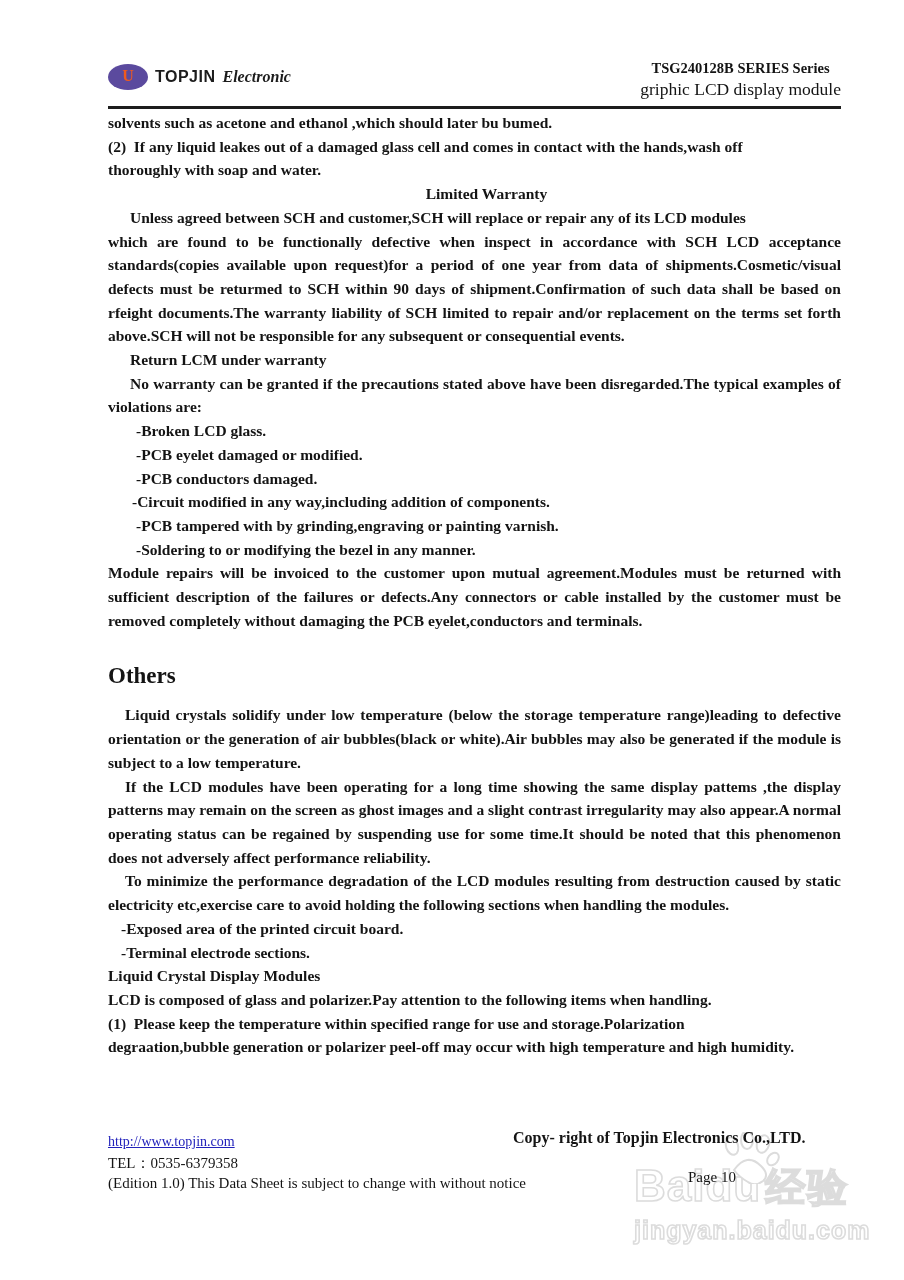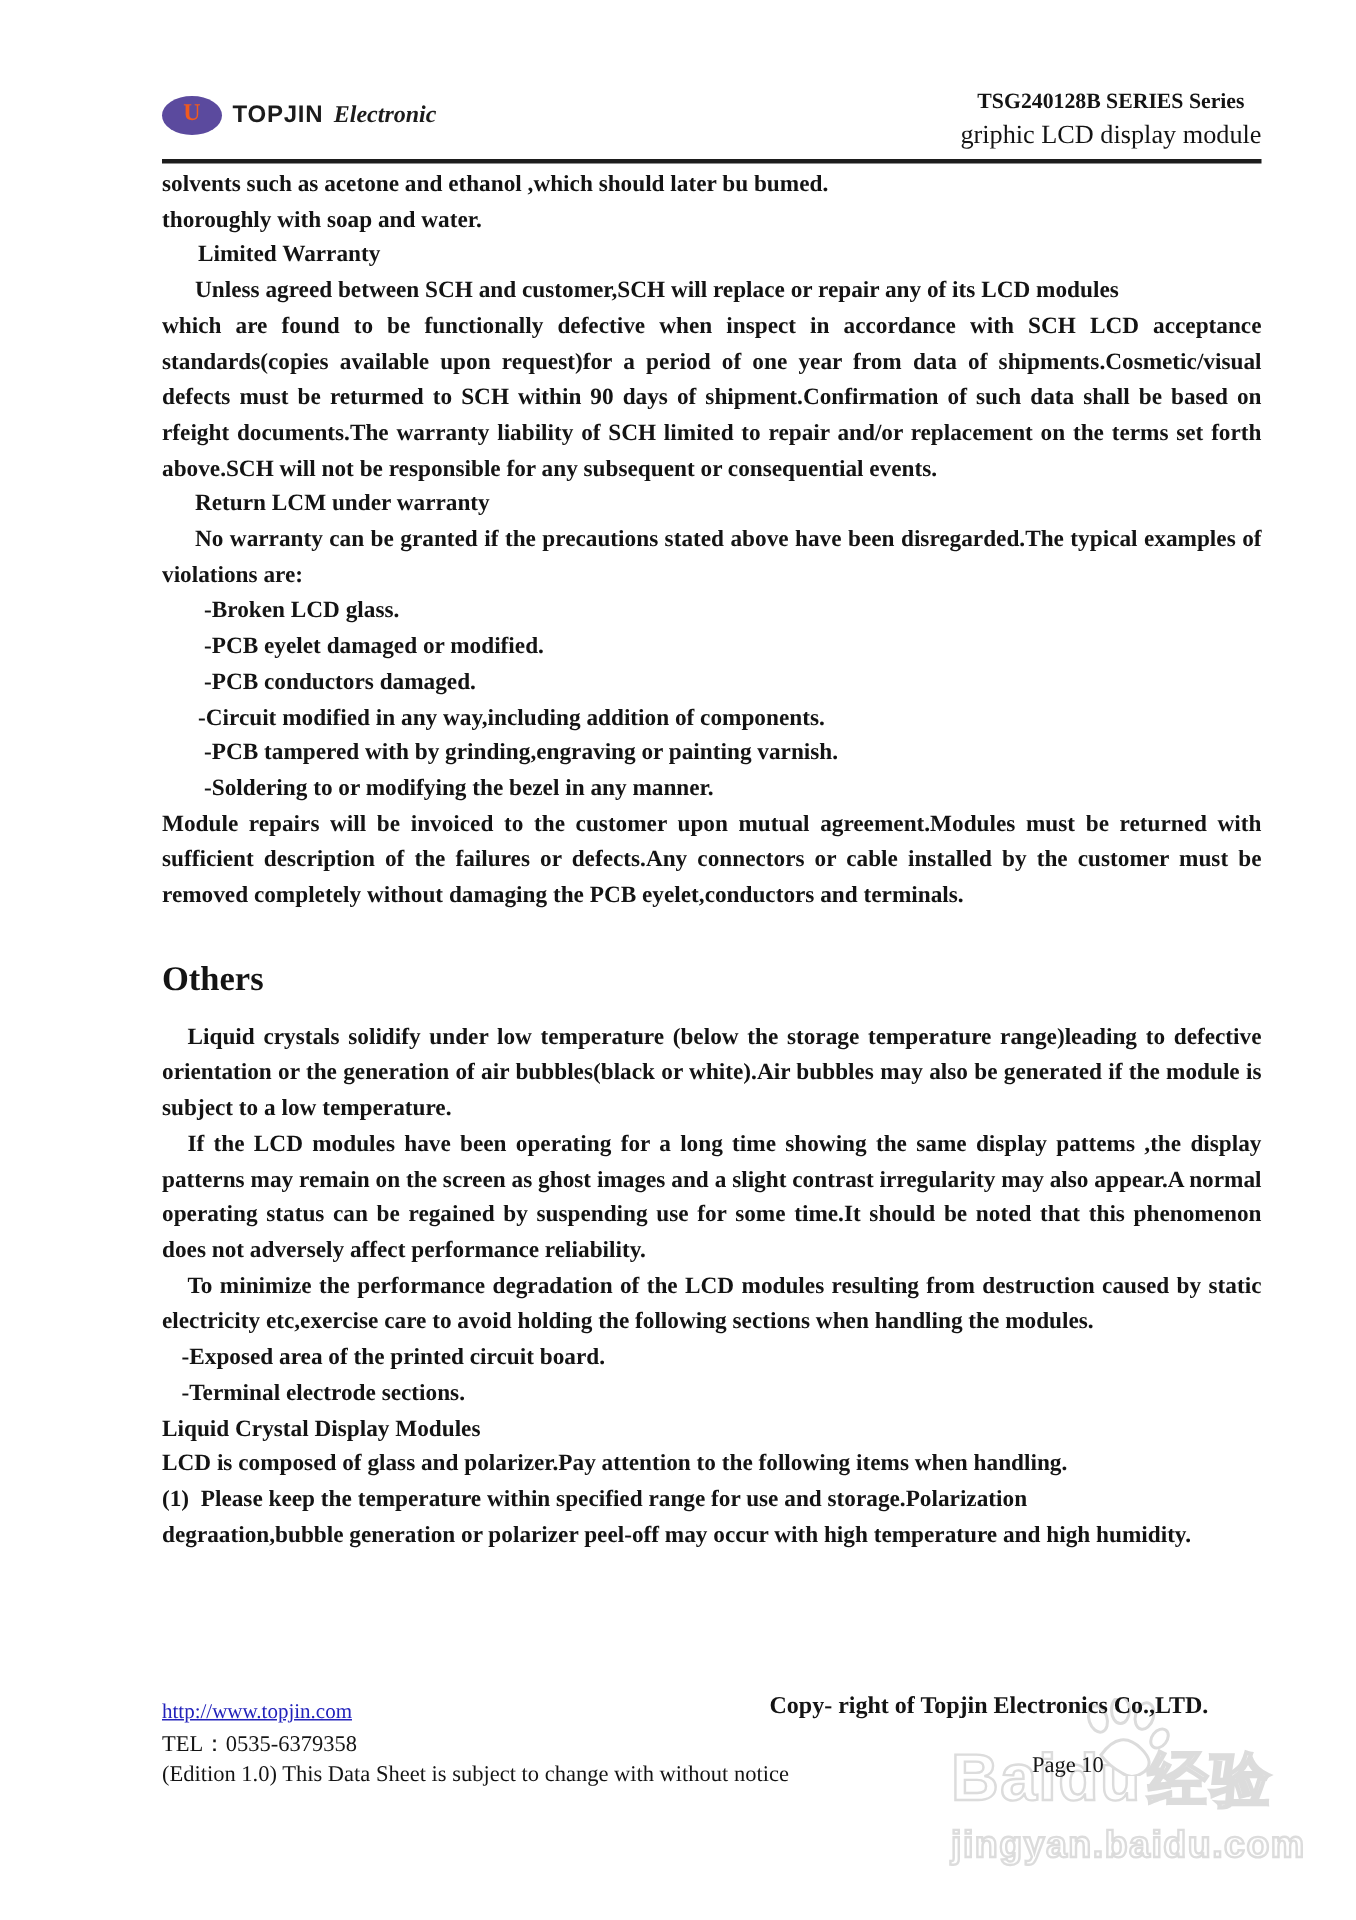--- a/index.html
+++ b/index.html
@@ -25,21 +25,21 @@
   .series-line1 { font-weight:bold; font-size:14.5px; line-height:20px; }
   .series-line2 { font-weight:normal; font-size:17.5px; line-height:22px; }
   .header-rule { position:absolute; left:108px; top:106px; width:733px; height:3px; background:#1d1d1d; }
 
   
   .doc { position:absolute; left:108px; top:111px; width:733px; font-weight:bold; font-size:15.5px; line-height:23.7px; }
   .doc p { margin:0; }
   .just { text-align:justify; }
   .pre  { white-space:pre-wrap; }
   .ind-22 { padding-left:22px; }
-  .ind-24 { padding-left:24px; }
+  .ind-24 { padding-left:24px;text-align:center; }
   .ind-bullet { padding-left:28px; }
   .ind-bullet-sm { padding-left:24px; }
   .ind-dash { padding-left:13px; }
   .ti-17 { text-indent:17px; }
   .ti-22 { text-indent:22px; }
 
   .others-heading { font-size:23px; line-height:30px; font-weight:bold; margin-top:29px !important; margin-bottom:12px !important; }
 
   
   .footer-left { position:absolute; left:108px; top:1131px; font-size:15px; line-height:20px; z-index:2; }
@@ -73,20 +73,21 @@
     </div>
     <div class="series-block">
       <div class="series-line1">TSG240128B SERIES Series</div>
       <div class="series-line2">griphic LCD display module</div>
     </div>
   </div>
   <div class="header-rule"></div>
 
   <div class="doc">
     <p class="pre">solvents such as acetone and ethanol ,which should later bu bumed.</p>
+    <p class="pre">(2)  If any liquid leakes out of a damaged glass cell and comes in contact with the hands,wash off</p>
     <p class="pre">thoroughly with soap and water.</p>
     <p class="ind-24">Limited Warranty</p>
     <p class="ind-22">Unless agreed between SCH and customer,SCH will replace or repair any of its LCD modules</p>
     <p class="just">which are found to be functionally defective when inspect in accordance with SCH LCD acceptance standards(copies available upon request)for a period of one year from data of shipments.Cosmetic/visual defects must be returmed to SCH within 90 days of shipment.Confirmation of such data shall be based on rfeight documents.The warranty liability of SCH limited to repair and/or replacement on the terms set forth above.SCH will not be responsible for any subsequent or consequential events.</p>
     <p class="ind-22">Return LCM under warranty</p>
     <p class="just ti-22">No warranty can be granted if the precautions stated above have been disregarded.The typical examples of violations are:</p>
     <p class="ind-bullet">-Broken LCD glass.</p>
     <p class="ind-bullet">-PCB eyelet damaged or modified.</p>
     <p class="ind-bullet">-PCB conductors damaged.</p>
     <p class="ind-bullet-sm">-Circuit modified in any way,including addition of components.</p>

